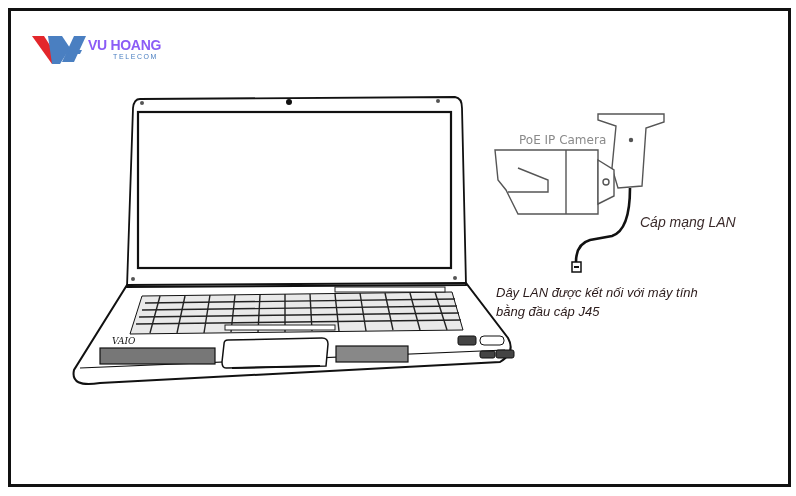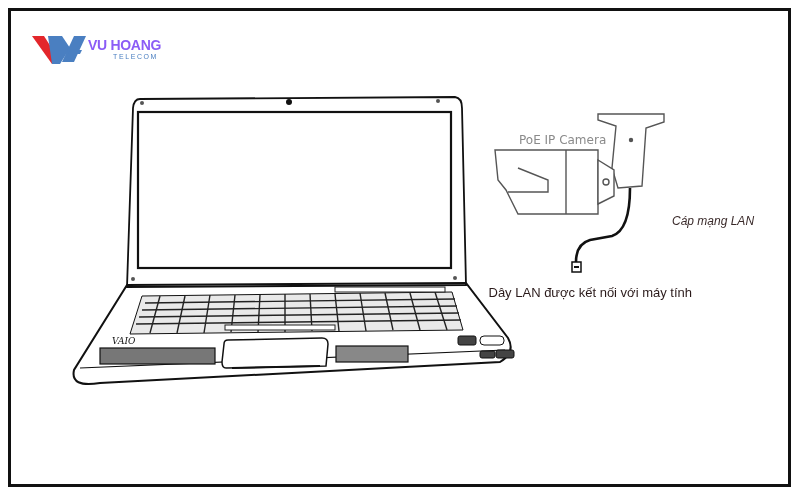--- a/index.html
+++ b/index.html
@@ -1,22 +1,22 @@
 <!DOCTYPE html>
 <html><head>
 <meta charset="utf-8">
 <style>
   html,body{margin:0;padding:0;background:#fff;}
   body{width:796px;height:496px;position:relative;overflow:hidden;font-family:"DejaVu Sans",sans-serif;}
   .frame{position:absolute;left:8px;top:8px;width:777px;height:473px;border:3px solid #111;background:#fff;}
   .logo-name{position:absolute;left:88px;top:37px;font-family:"Liberation Sans",sans-serif;font-weight:bold;font-size:14px;color:#8b5cf6;letter-spacing:-0.3px;}
   .logo-sub{position:absolute;left:113px;top:53px;font-family:"Liberation Sans",sans-serif;font-size:7px;color:#4a7fc1;letter-spacing:1.6px;}
   .cam-label{position:absolute;left:519px;top:133px;font-family:"DejaVu Sans",sans-serif;font-size:12px;color:#8a8a8a;}
-  .cable-label{position:absolute;left:672px;top:214px;font-family:"Liberation Sans",sans-serif;font-size:12px;color:#3a2a2a;font-style:italic;}
-  .desc{position:absolute;left:472px;top:283px;width:220px;text-align:right;font-family:"Liberation Sans",sans-serif;font-size:13px;line-height:19px;color:#2a1a1a;}
+  .cable-label{position:absolute;left:640px;top:214px;font-family:"Liberation Sans",sans-serif;font-size:14px;color:#3a2a2a;font-style:italic;}
+  .desc{position:absolute;left:496px;top:283px;width:220px;text-align:left;font-family:"Liberation Sans",sans-serif;font-size:13px;line-height:19px;color:#2a1a1a;font-style:italic;}
   svg.art{position:absolute;left:0;top:0;}
 </style>
 </head>
 <body>
 
 <div class="frame"></div>
 
 <svg class="art" width="796" height="496" viewBox="0 0 796 496">
 
   <g>
@@ -94,13 +94,14 @@
   </g>
 </svg>
 
 <div class="logo-name">VU HOANG</div>
 <div class="logo-sub">TELECOM</div>
 
 <div class="cam-label">PoE IP Camera</div>
 <div class="cable-label">Cáp mạng LAN</div>
 <div class="desc">
   <div>Dây LAN được kết nối với máy tính</div>
+  <div>bằng đầu cáp J45</div>
 </div>
 
 </body></html>

